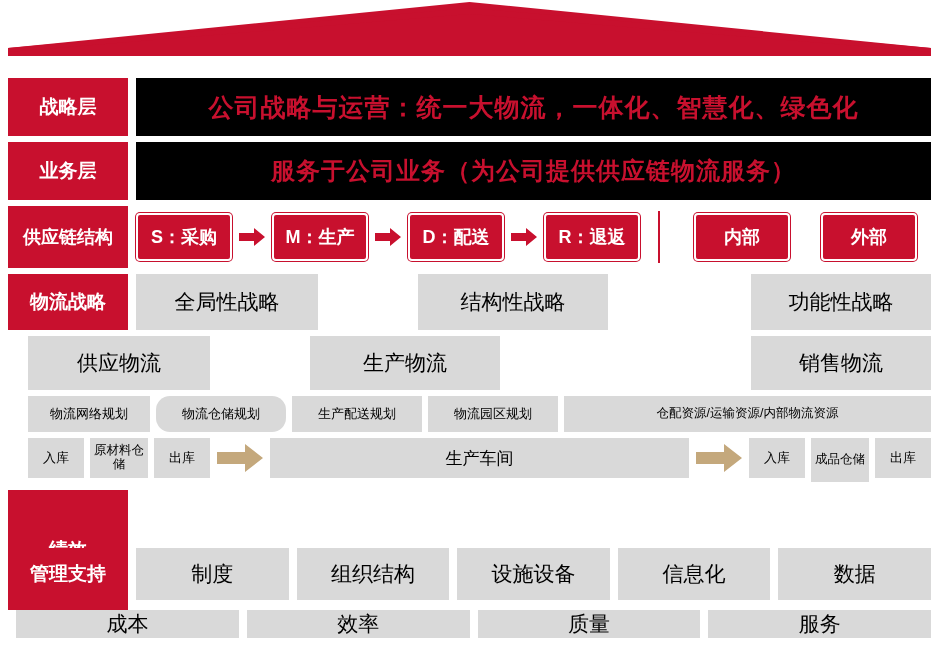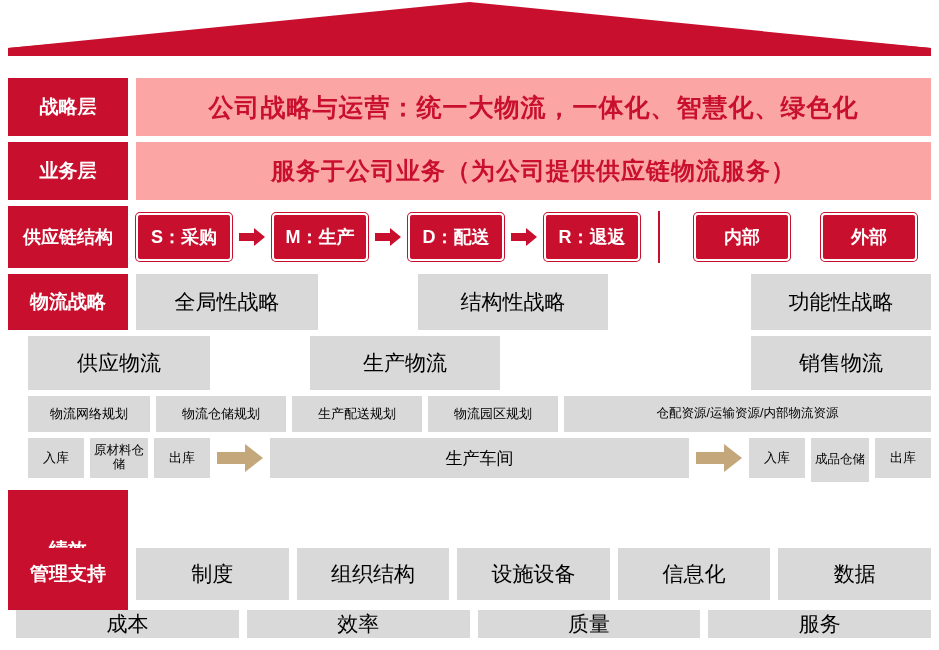--- a/index.html
+++ b/index.html
@@ -25,21 +25,21 @@
     color:#ffffff;
     display:flex;align-items:center;justify-content:center;
     text-align:center;
     font-size:19px;font-weight:bold;
     line-height:1.25;
     box-sizing:border-box;
   }
   .content{flex:1;display:flex;margin-left:8px;box-sizing:border-box;}
 
   .band{
-    flex:1;background:#fca5a5;display:flex;align-items:center;justify-content:center;
+    flex:1;background:#000000;display:flex;align-items:center;justify-content:center;
   }
   .band.red-text{color:#C8102E;font-size:25px;font-weight:bold;letter-spacing:1px;}
   .band.red-text.small{font-size:24px;}
 
   
   .sc-wrap{flex:1;display:flex;align-items:center;}
   .sc-box{
     background:#C8102E;color:#ffffff;border:2px solid #ffffff;
     box-shadow:0 0 0 1px #C8102E;
     border-radius:4px;
@@ -162,21 +162,21 @@
           <div class="cell" style="flex:0 0 182px;">供应物流</div>
           <div style="flex:0 0 100px;"></div>
           <div class="cell" style="flex:0 0 190px;">生产物流</div>
           <div style="flex:1;"></div>
           <div class="cell" style="flex:0 0 180px;">销售物流</div>
         </div>
 
         <div class="stackrow" style="height:36px;">
           <div class="node-sub sm" style="flex:0 0 122px;">物流网络规划</div>
           <div class="gap"></div>
-          <div class="node-sub sm" style="flex:0 0 130px;">物流仓储规划</div>
+          <div class="node-sub sm" style="flex:0 0 130px;border-radius:14px;">物流仓储规划</div>
           <div class="gap"></div>
           <div class="node-sub sm" style="flex:0 0 130px;">生产配送规划</div>
           <div class="gap"></div>
           <div class="node-sub sm" style="flex:0 0 130px;">物流园区规划</div>
           <div class="gap"></div>
           <div class="node-sub xs" style="flex:1;">仓配资源/运输资源/内部物流资源</div>
         </div>
 
         <div class="stackrow" style="height:40px;">
           <div class="node-sub sm" style="flex:0 0 56px;height:40px;">入库</div>

